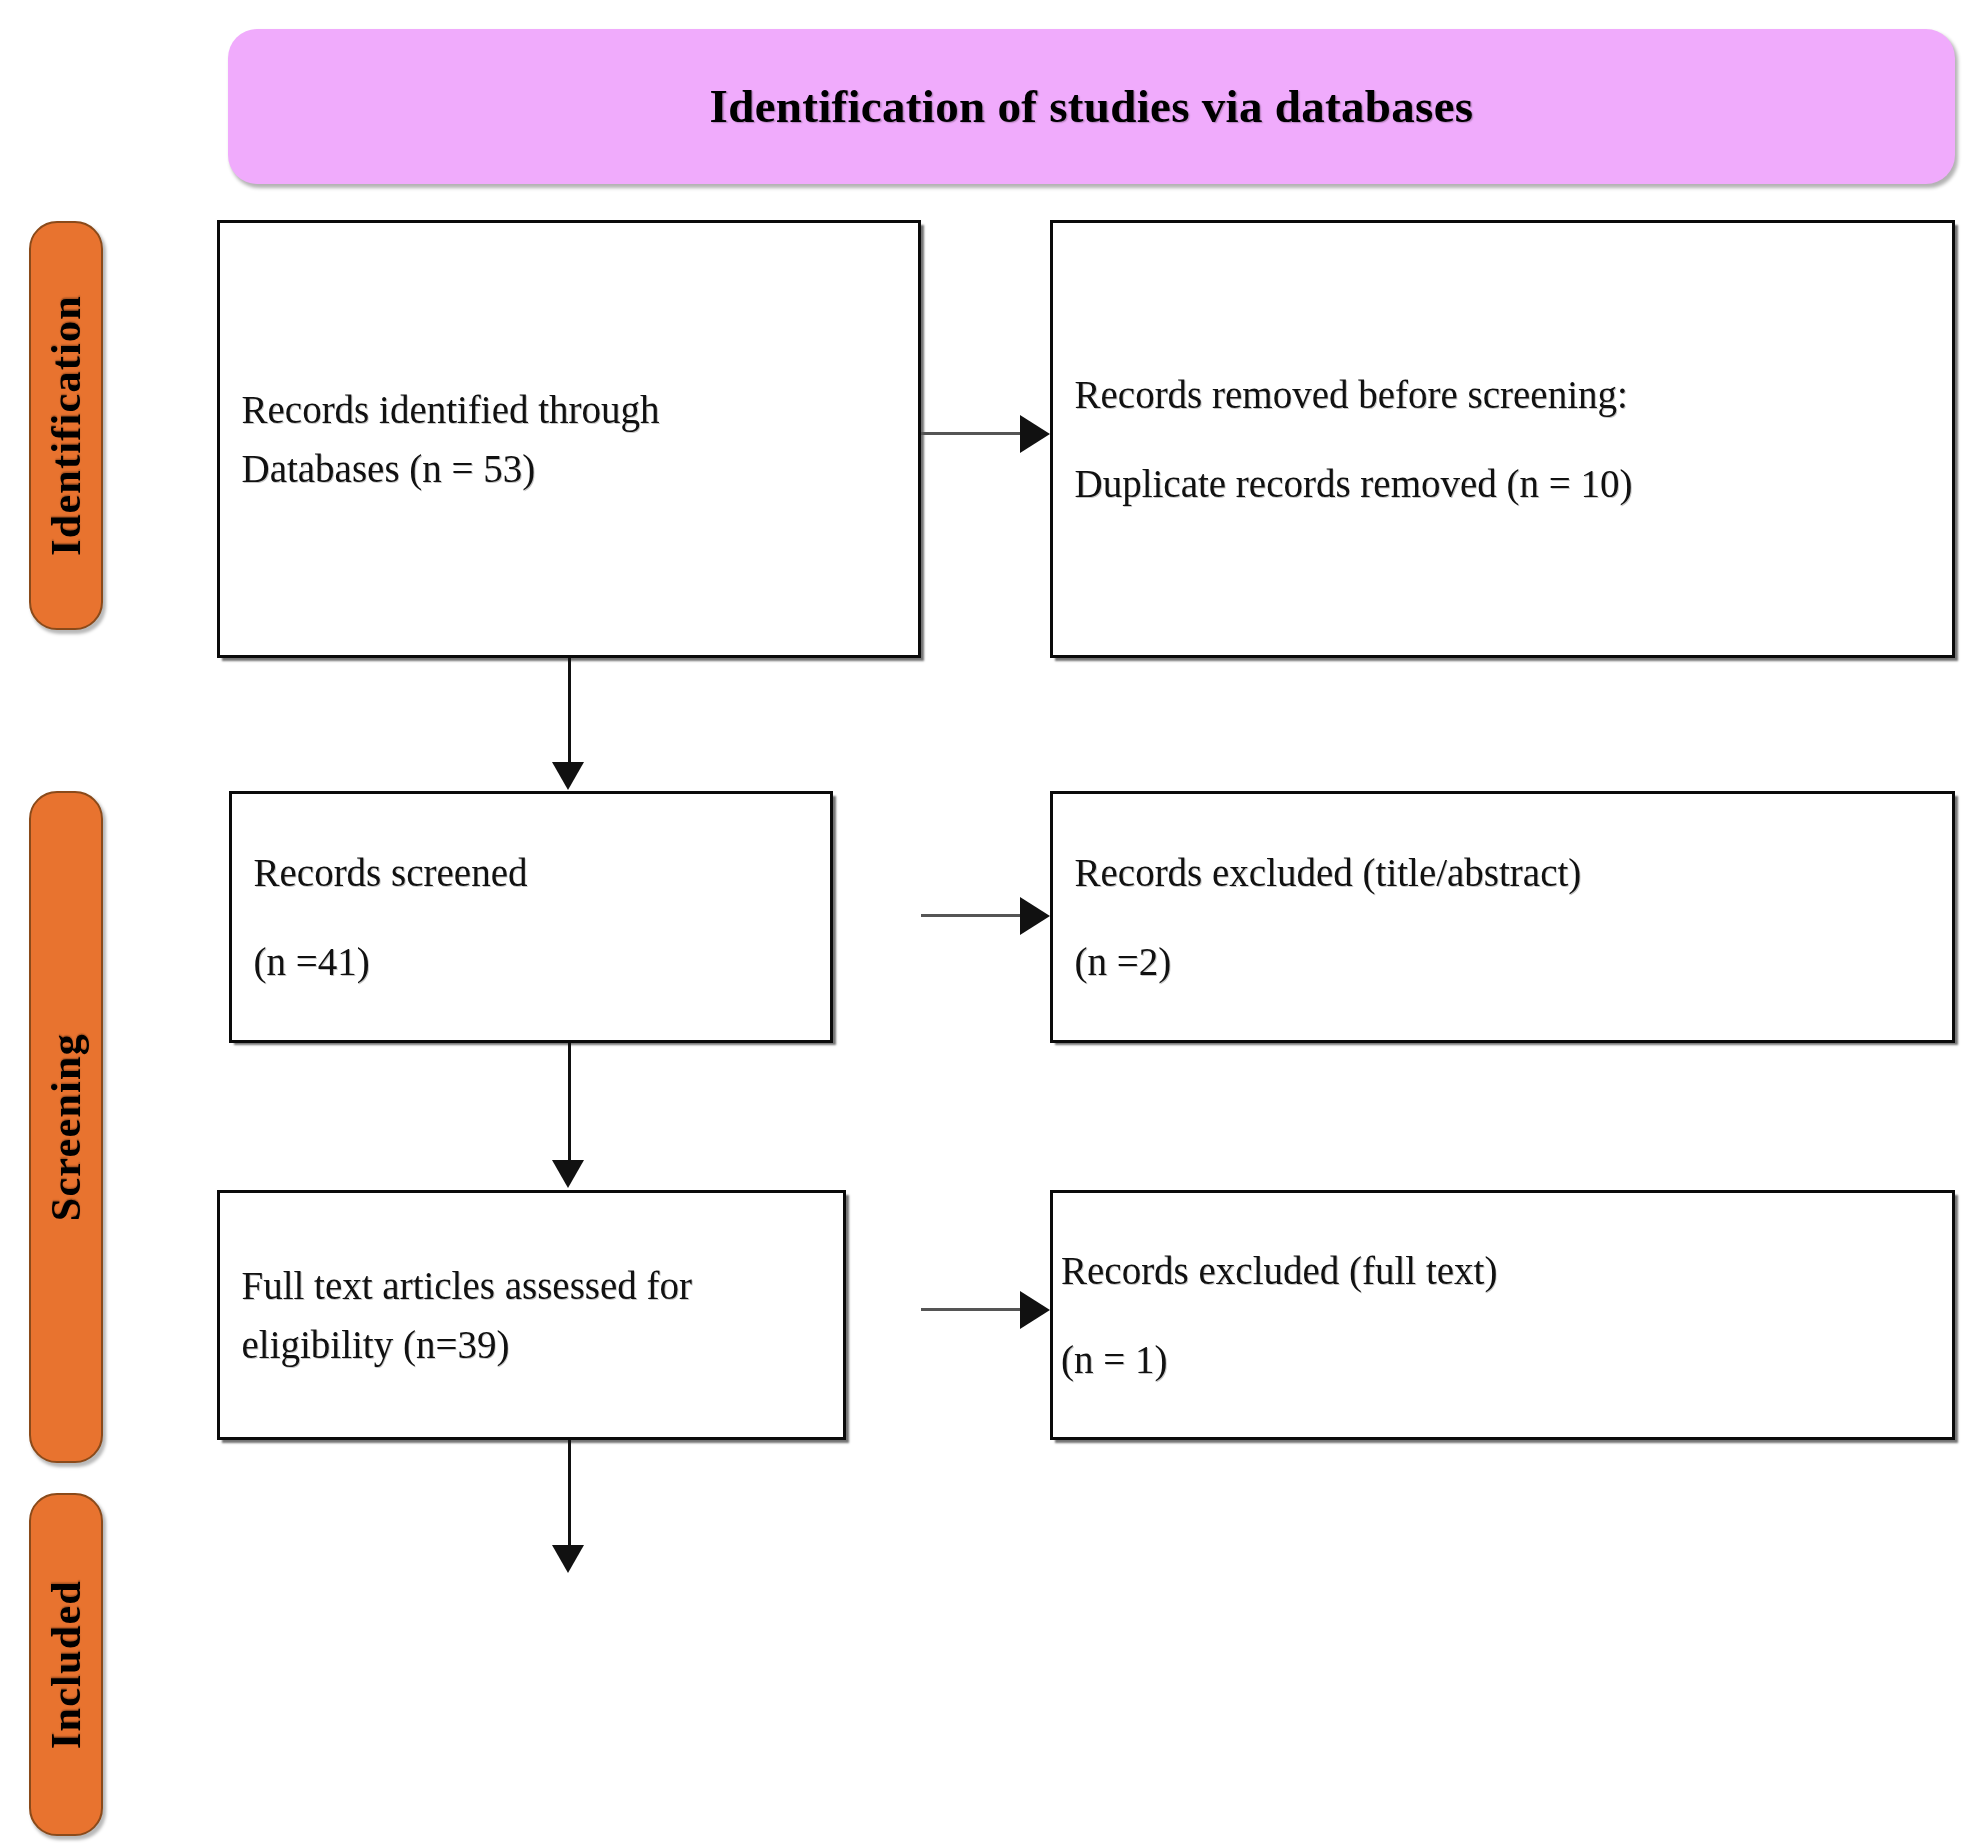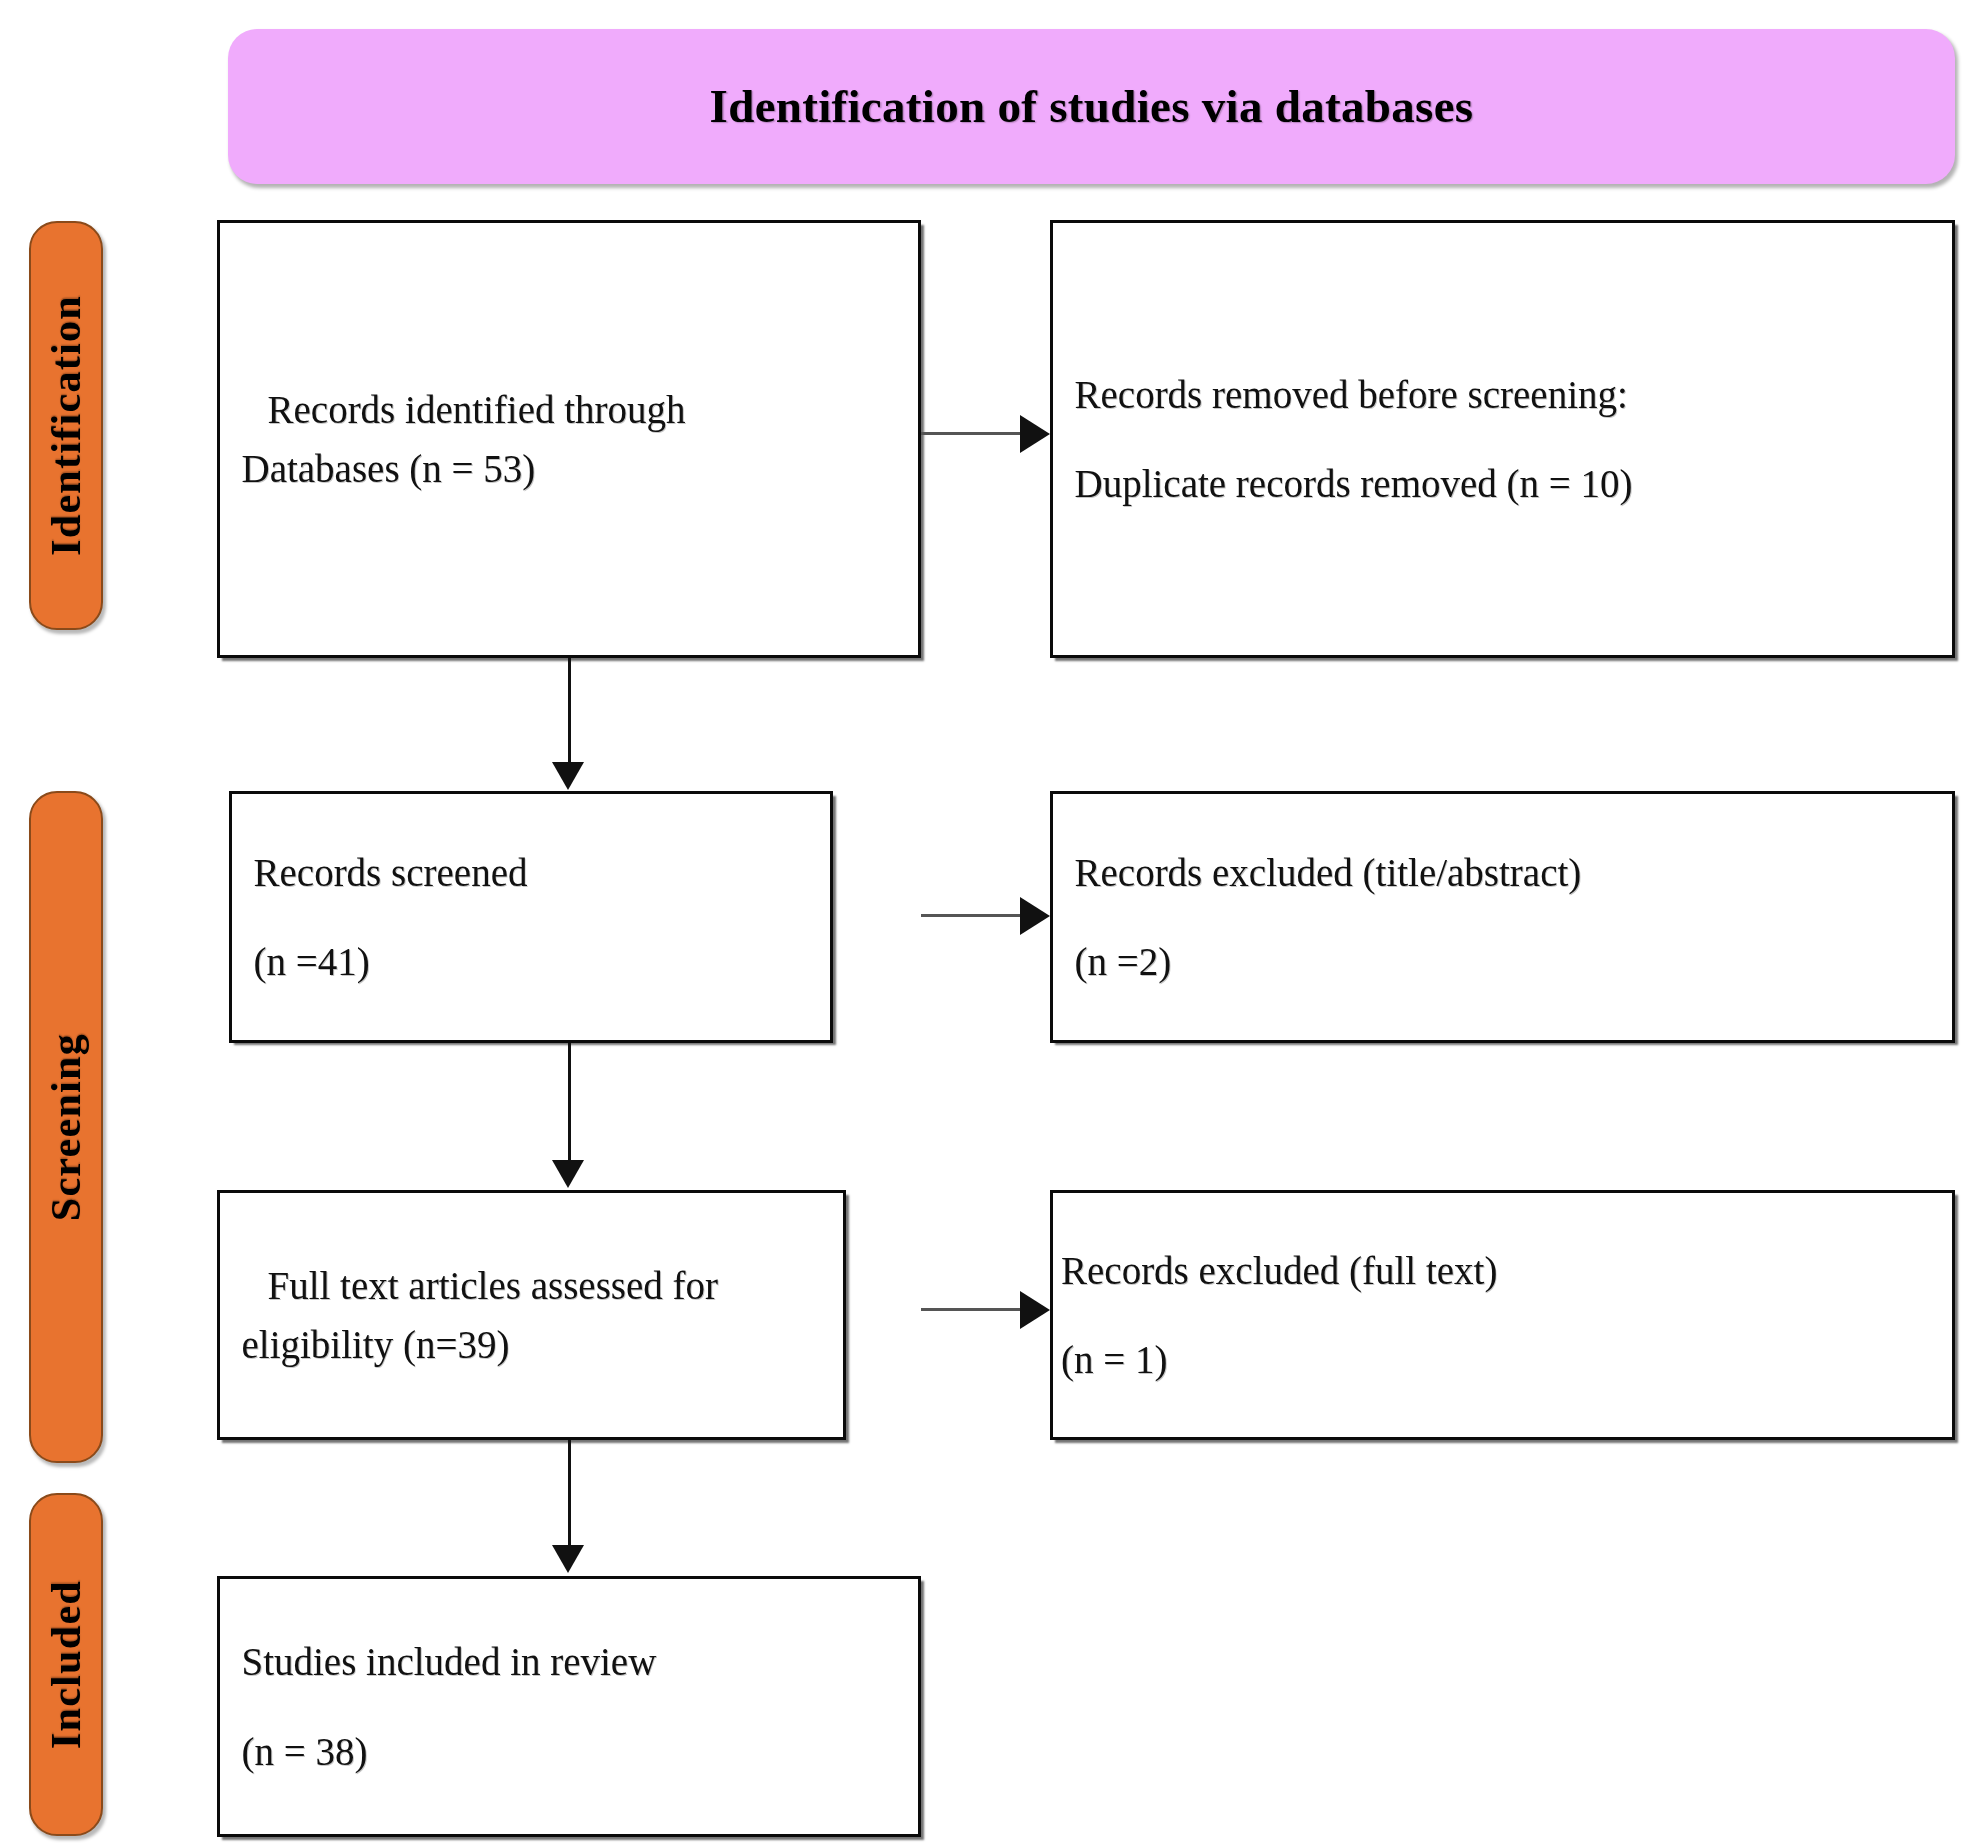--- a/index.html
+++ b/index.html
@@ -53,21 +53,21 @@
     box-sizing:border-box;
     display:flex;flex-direction:column;justify-content:center;
     padding:0 21.5px;
   }
   .box-line{
     font-size:39px;
     color:#111;
     line-height:1.52;
     text-shadow:0.9px 0.9px 0.6px rgba(0,0,0,0.22);
   }
-  .justify{text-align:justify;text-align-last:left;margin-left:26px;}
+  .justify{text-align:justify;text-align-last:left;}
   .gap-line{margin-top:30px;}
 
   
   .vline{position:absolute;background:#111;width:2.5px;}
   .hline{position:absolute;background:#555;height:3.2px;}
   .arrow-down{
     position:absolute;width:0;height:0;
     border-left:16.5px solid transparent;
     border-right:16.5px solid transparent;
     border-top:28px solid #111;
@@ -141,19 +141,15 @@
     <div class="box-line">Records excluded (full text)</div>
     <div class="box-line gap-line">(n = 1)</div>
   </div>
 
   <div class="hline" style="left:921px;top:1308px;width:101px;"></div>
   <div class="arrow-right" style="left:1020px;top:1291px;"></div>
 
   <div class="vline" style="left:568px;top:1440px;height:108px;"></div>
   <div class="arrow-down" style="left:552px;top:1545px;"></div>
 
-  <div class="box" style="left:217px;top:1576px;width:704px;height:261px;">
-    <div class="box-line">Studies included in review</div>
-    <div class="box-line gap-line">(n = 38)</div>
-  </div>
 
 </div>
 
 
 </body></html>

